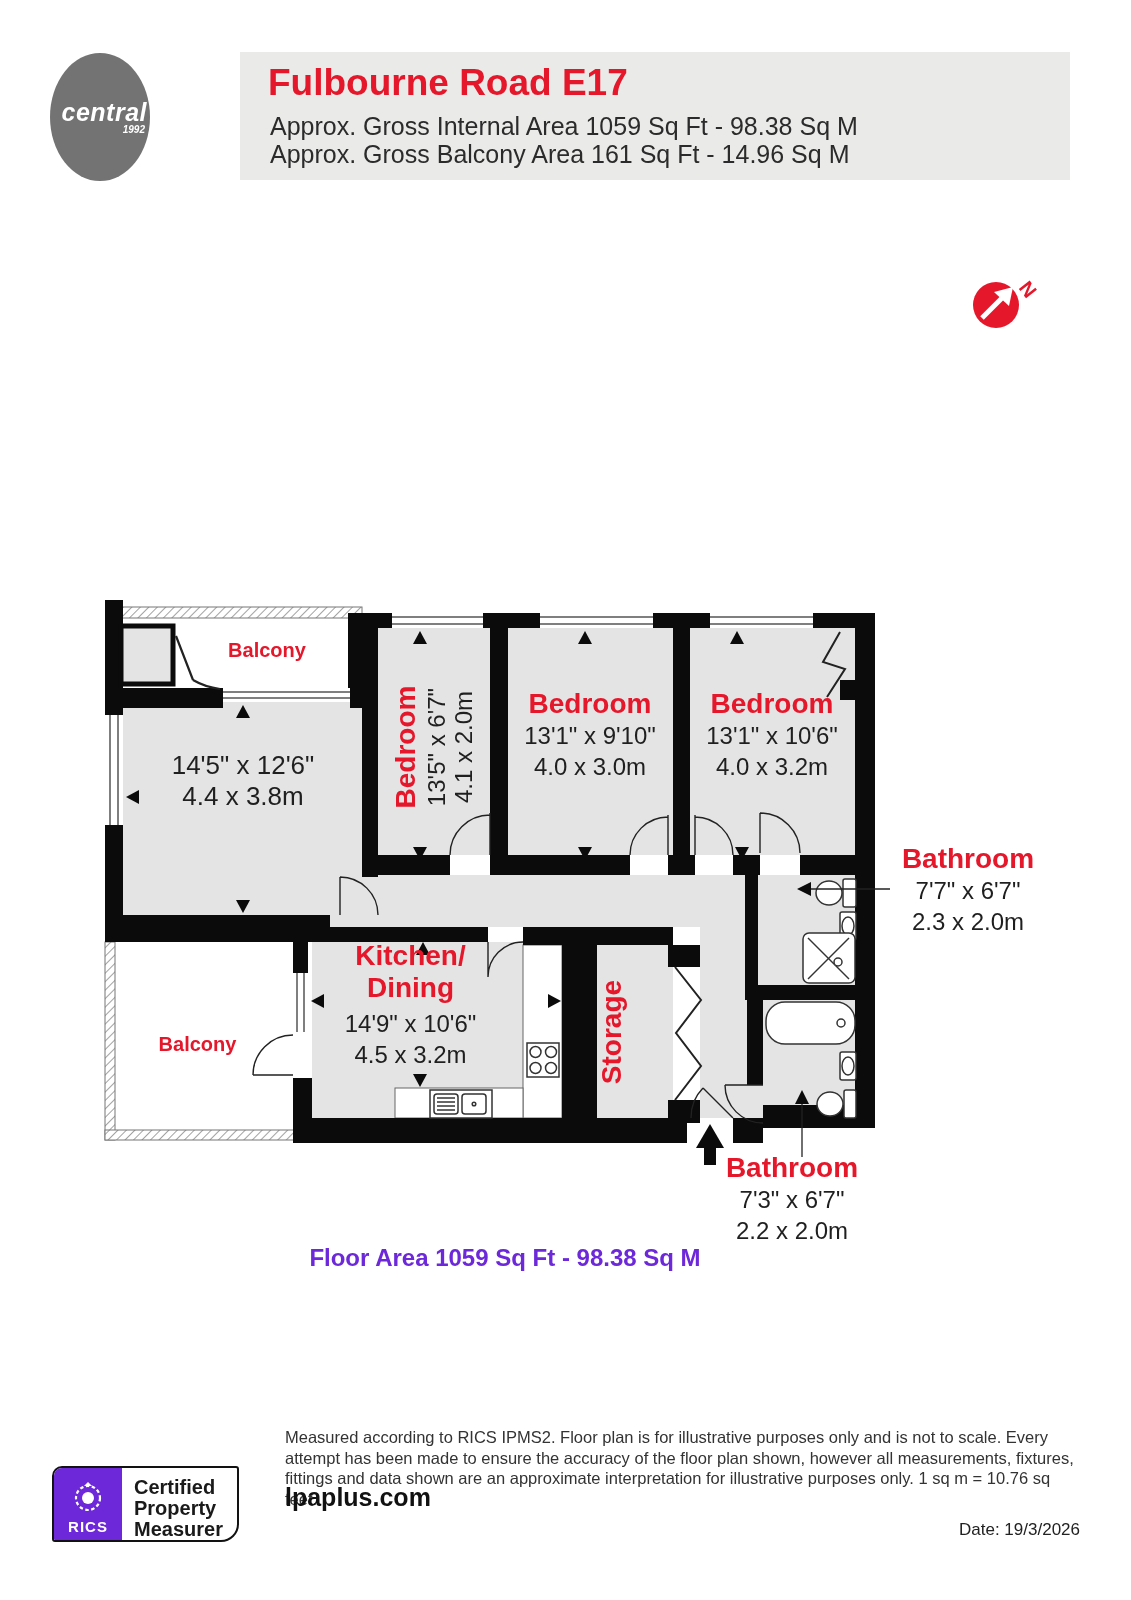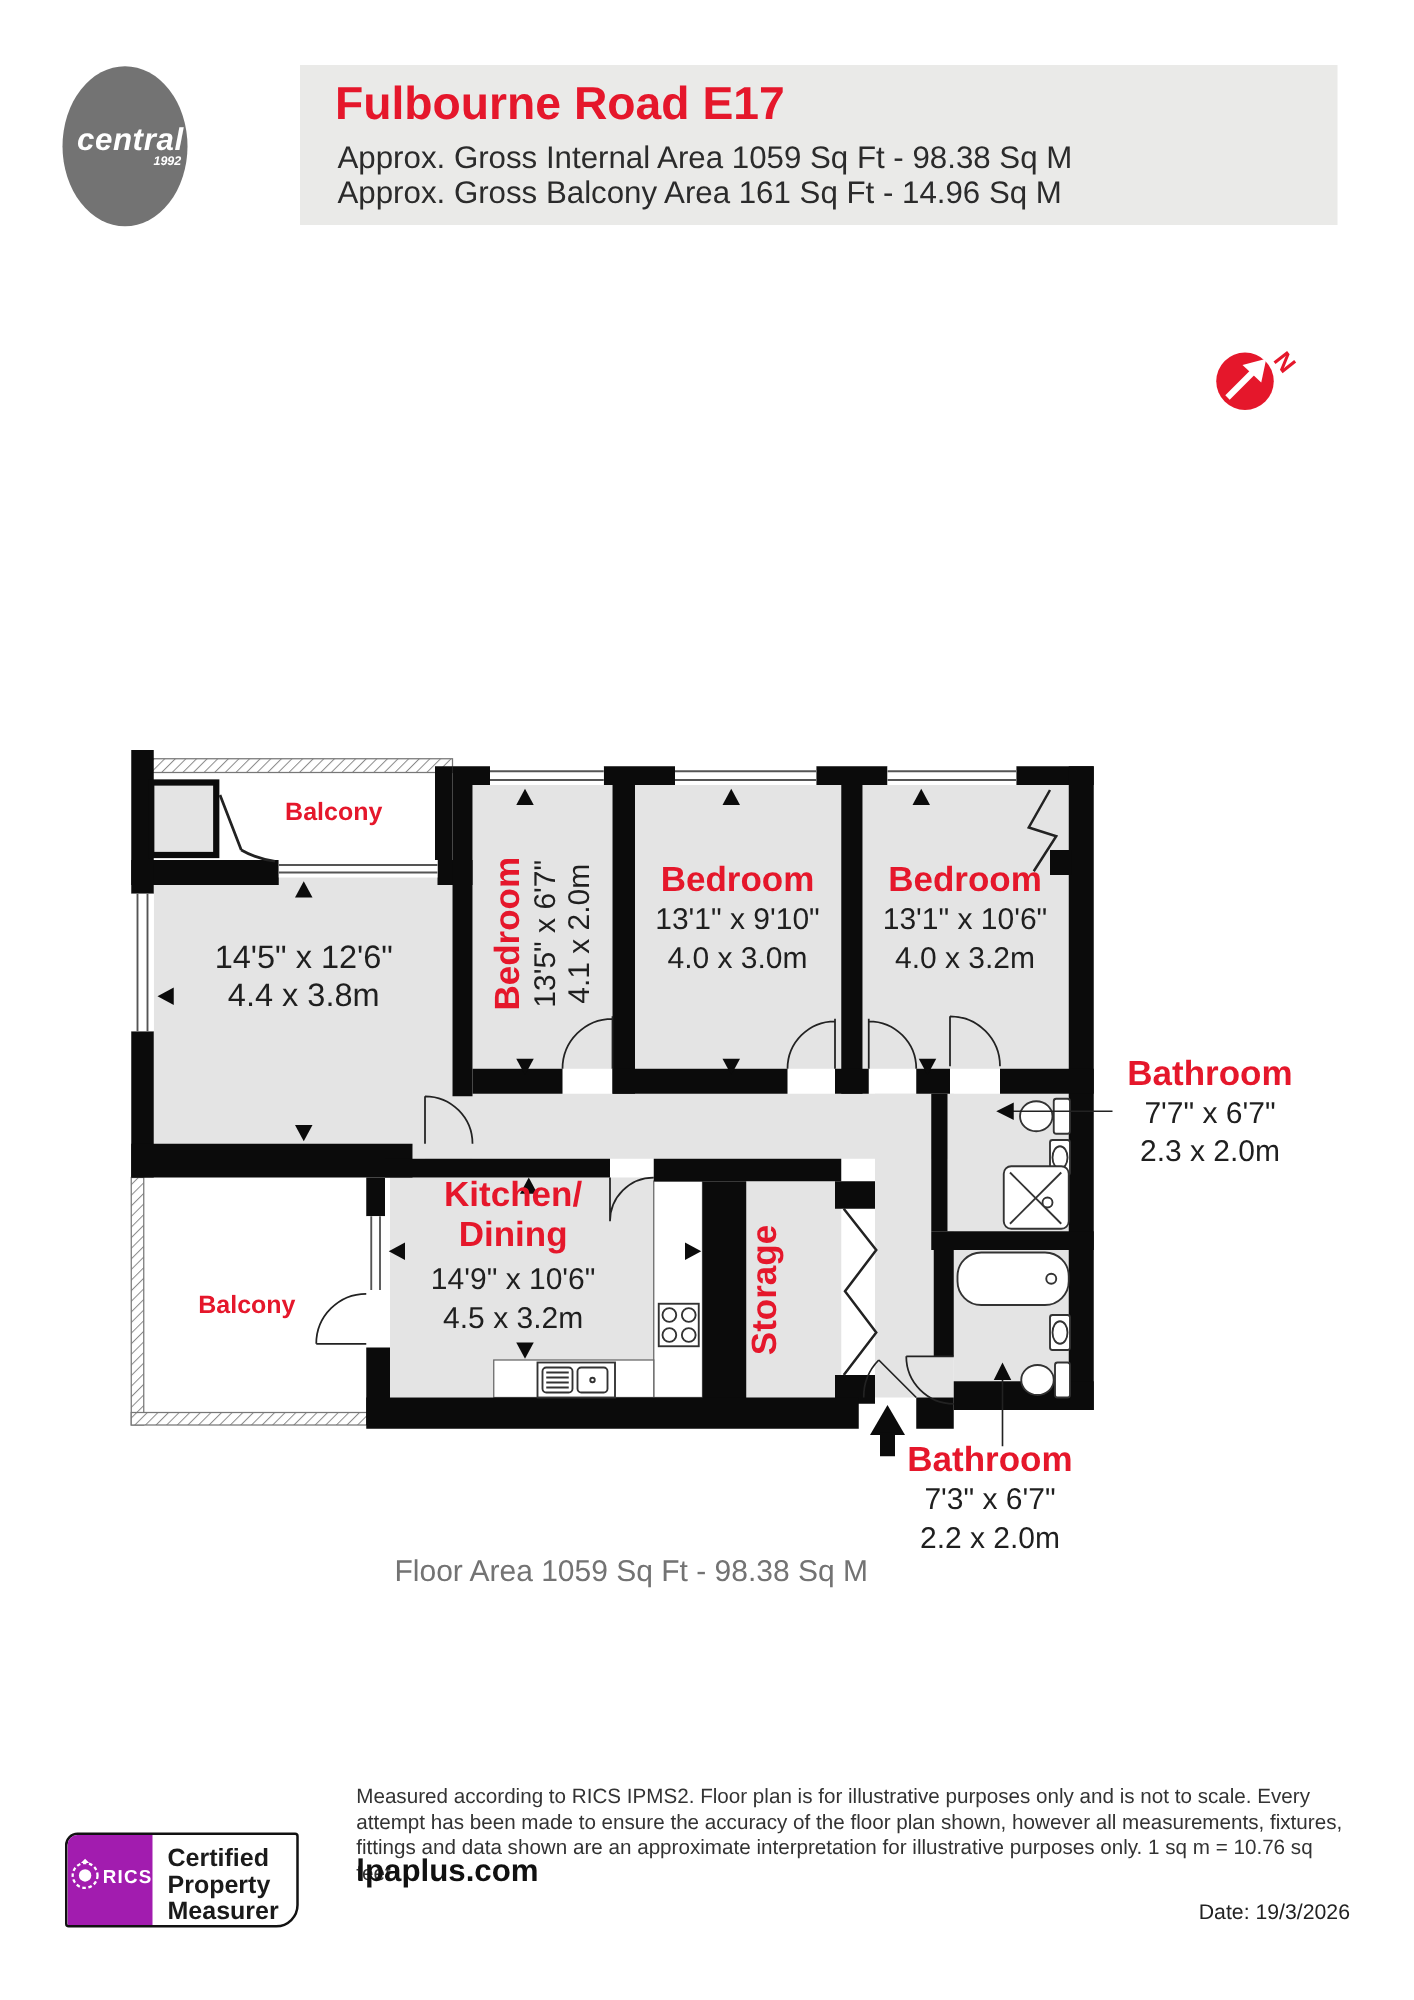--- a/index.html
+++ b/index.html
@@ -16,24 +16,24 @@
   .sub2{left:270px;top:140px;font-size:25px;color:#2b2b2b;}
   
   .rname{color:#e5172b;font-weight:bold;font-size:28px;line-height:32px;white-space:pre-line;}
   .rdim{color:#1f1f1f;font-size:24px;line-height:31px;}
   .lblk{text-align:center;}
   .big{font-size:20px;}
   .vlabel{display:flex;align-items:center;justify-content:center;transform:rotate(-90deg);}
   
   .floorcap{left:255px;top:1238px;width:500px;text-align:center;}
   .floorcap .t{font-size:32px;font-weight:bold;color:#101010;}
-  .floorcap .a{font-size:24px;color:#737373;margin-top:6px;}
+  .floorcap .a{font-size:24px;color:#6d28d9;margin-top:6px;font-weight:bold;}
   
   .badge{left:52px;top:1466px;height:72px;display:flex;border:2px solid #121212;border-radius:10px 3px 18px 3px;overflow:hidden;background:#fff;}
-  .badge .black{width:68px;background:#a21caf;display:flex;flex-direction:row;align-items:center;justify-content:flex-end;padding-bottom:5px;}
+  .badge .black{width:68px;background:#6d28d9;display:flex;flex-direction:column;align-items:center;justify-content:flex-end;padding-bottom:5px;}
   .badge .org{color:#fff;font-weight:bold;font-size:15px;letter-spacing:1px;}
   .badge .white{padding:4px 14px 0 12px;display:flex;align-items:flex-end;}
   .badge .lines{font-size:20px;font-weight:bold;color:#1a1a1a;line-height:21px;white-space:pre-line;}
   .disclaimer{left:285px;top:1427px;width:795px;font-size:16.5px;line-height:20.5px;color:#333;}
   .website{left:285px;top:1483px;font-size:25px;font-weight:bold;color:#111;}
   .date{left:870px;top:1520px;width:210px;text-align:right;font-size:17px;color:#222;}
 </style>
 </head>
 <body>
 

